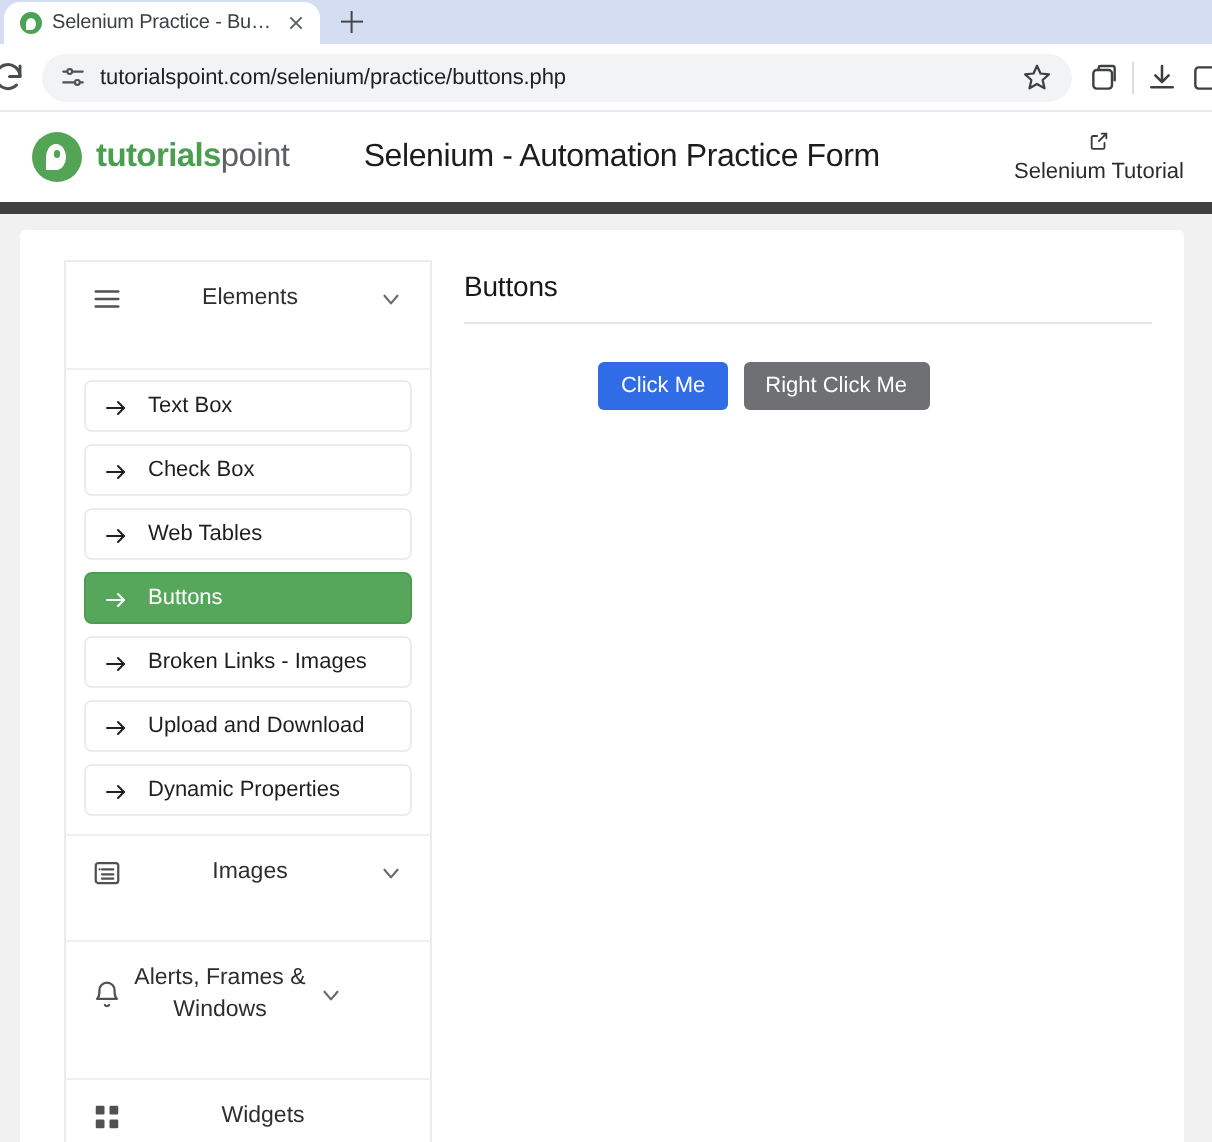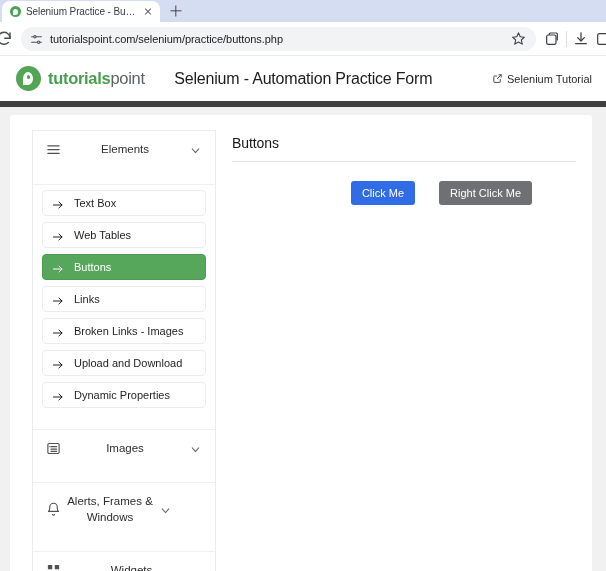--- a/index.html
+++ b/index.html
@@ -148,35 +148,35 @@
   }
   .chev { width: 13px; height: 13px; flex: none; color: #6b6b6b; }
 
   .group-body { padding: 5px 9px 9px 9px; }
   .nav-item {
     display: flex; align-items: flex-end; gap: 10px;
     border: 1px solid #ececec; border-radius: 4px;
     padding: 6px 9px; margin-bottom: 6px; cursor: pointer;
     background: #ffffff;
   }
-  .nav-item:last-child { margin-bottom: 12px; }
+  .nav-item:last-child { margin-bottom: 0; }
   .nav-item .ai { width: 12px; height: 12px; flex: none; color: #202020; }
   .nav-item .al { font-size: 11px; color: #1f1f1f; white-space: nowrap; }
   .nav-item.active { background: #56a75b; border-color: #4d9c52; }
   .nav-item.active .al { color: #ffffff; }
   .nav-item.active .ai { color: #ffffff; }
 
   
   .main { flex: 1; padding: 20px 16px 0 16px; min-width: 0; }
   .main h2 {
     margin: 0 0 10px 0; font-size: 14px; font-weight: normal;
     color: #171717; letter-spacing: -0.1px;
   }
   .divider { height: 1px; background: #e6e6e6; margin-bottom: 19px; }
-  .btn-row { display: flex; gap: 24px; justify-content: flex-end; padding-right: 44px; }
+  .btn-row { display: flex; gap: 8px; justify-content: center; padding-right: 44px; }
   .btn {
     border: none; border-radius: 3px; color: #ffffff;
     font-size: 11px; font-family: "Liberation Sans", sans-serif;
     padding: 6px 11px; cursor: pointer; white-space: nowrap;
     line-height: 1.1;
   }
 </style>
 </head>
 <body>
 
@@ -240,21 +240,21 @@
   <div class="page">
 
     <div class="site-header">
       <div class="brand">
         <span class="brand-mark"></span>
         <span class="brand-text">
           <span class="b1">tutorials</span><span class="b2">point</span>
         </span>
       </div>
       <div class="page-title">Selenium - Automation Practice Form</div>
-      <a class="tutorial-link" href="#" style="text-decoration:none;">
+      <a class="tutorial-link" href="#" style="text-decoration:none;flex-direction:column;">
         <span class="extlink-icon">
           <svg viewBox="0 0 24 24" fill="none" stroke="currentColor" stroke-width="2" stroke-linecap="round" stroke-linejoin="round" width="11" height="11">
             <path d="M15 4h5v5"></path>
               <path d="M20 4l-8 8"></path>
             <path d="M18 14v5a1.5 1.5 0 01-1.5 1.5h-11A1.5 1.5 0 014 19V8a1.5 1.5 0 011.5-1.5H10"></path>
           </svg>
         </span>
         <span>Selenium Tutorial</span>
       </a>
     </div>
@@ -289,39 +289,39 @@
             </span>
             <span class="al">Text Box</span>
           </div>
           <div class="nav-item">
             <span class="ai">
               <svg viewBox="0 0 24 24" fill="none" stroke="currentColor" stroke-width="2" stroke-linecap="round" stroke-linejoin="round" width="12" height="12">
                 <line x1="3" y1="12" x2="20" y2="12"></line>
                   <polyline points="14 6 20 12 14 18"></polyline>
               </svg>
             </span>
+            <span class="al">Check Box</span>
+          </div>
+          <div class="nav-item">
+            <span class="ai">
+              <svg viewBox="0 0 24 24" fill="none" stroke="currentColor" stroke-width="2" stroke-linecap="round" stroke-linejoin="round" width="12" height="12">
+                <line x1="3" y1="12" x2="20" y2="12"></line>
+                  <polyline points="14 6 20 12 14 18"></polyline>
+              </svg>
+            </span>
             <span class="al">Web Tables</span>
           </div>
           <div class="nav-item active">
             <span class="ai">
               <svg viewBox="0 0 24 24" fill="none" stroke="currentColor" stroke-width="2" stroke-linecap="round" stroke-linejoin="round" width="12" height="12">
                 <line x1="3" y1="12" x2="20" y2="12"></line>
                   <polyline points="14 6 20 12 14 18"></polyline>
               </svg>
             </span>
             <span class="al">Buttons</span>
-          </div>
-          <div class="nav-item">
-            <span class="ai">
-              <svg viewBox="0 0 24 24" fill="none" stroke="currentColor" stroke-width="2" stroke-linecap="round" stroke-linejoin="round" width="12" height="12">
-                <line x1="3" y1="12" x2="20" y2="12"></line>
-                  <polyline points="14 6 20 12 14 18"></polyline>
-              </svg>
-            </span>
-            <span class="al">Links</span>
           </div>
           <div class="nav-item">
             <span class="ai">
               <svg viewBox="0 0 24 24" fill="none" stroke="currentColor" stroke-width="2" stroke-linecap="round" stroke-linejoin="round" width="12" height="12">
                 <line x1="3" y1="12" x2="20" y2="12"></line>
                   <polyline points="14 6 20 12 14 18"></polyline>
               </svg>
             </span>
             <span class="al">Broken Links - Images</span>
           </div>

